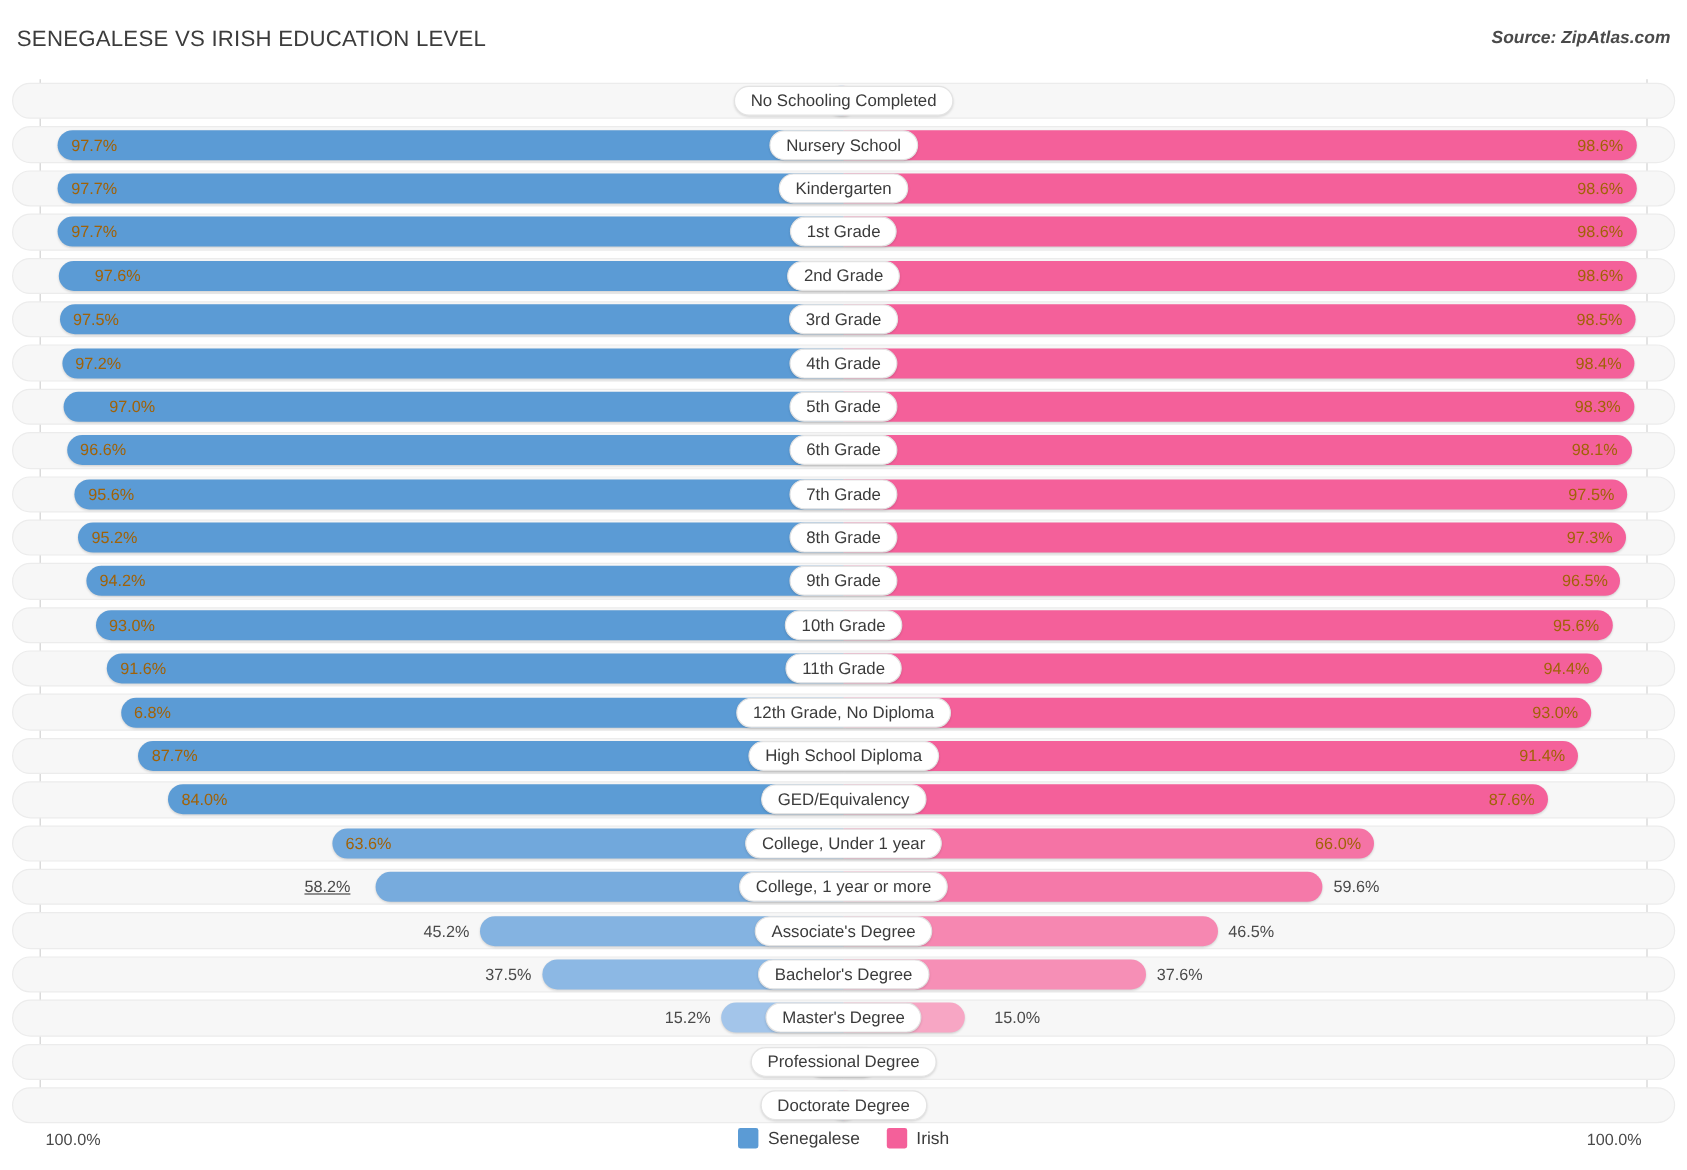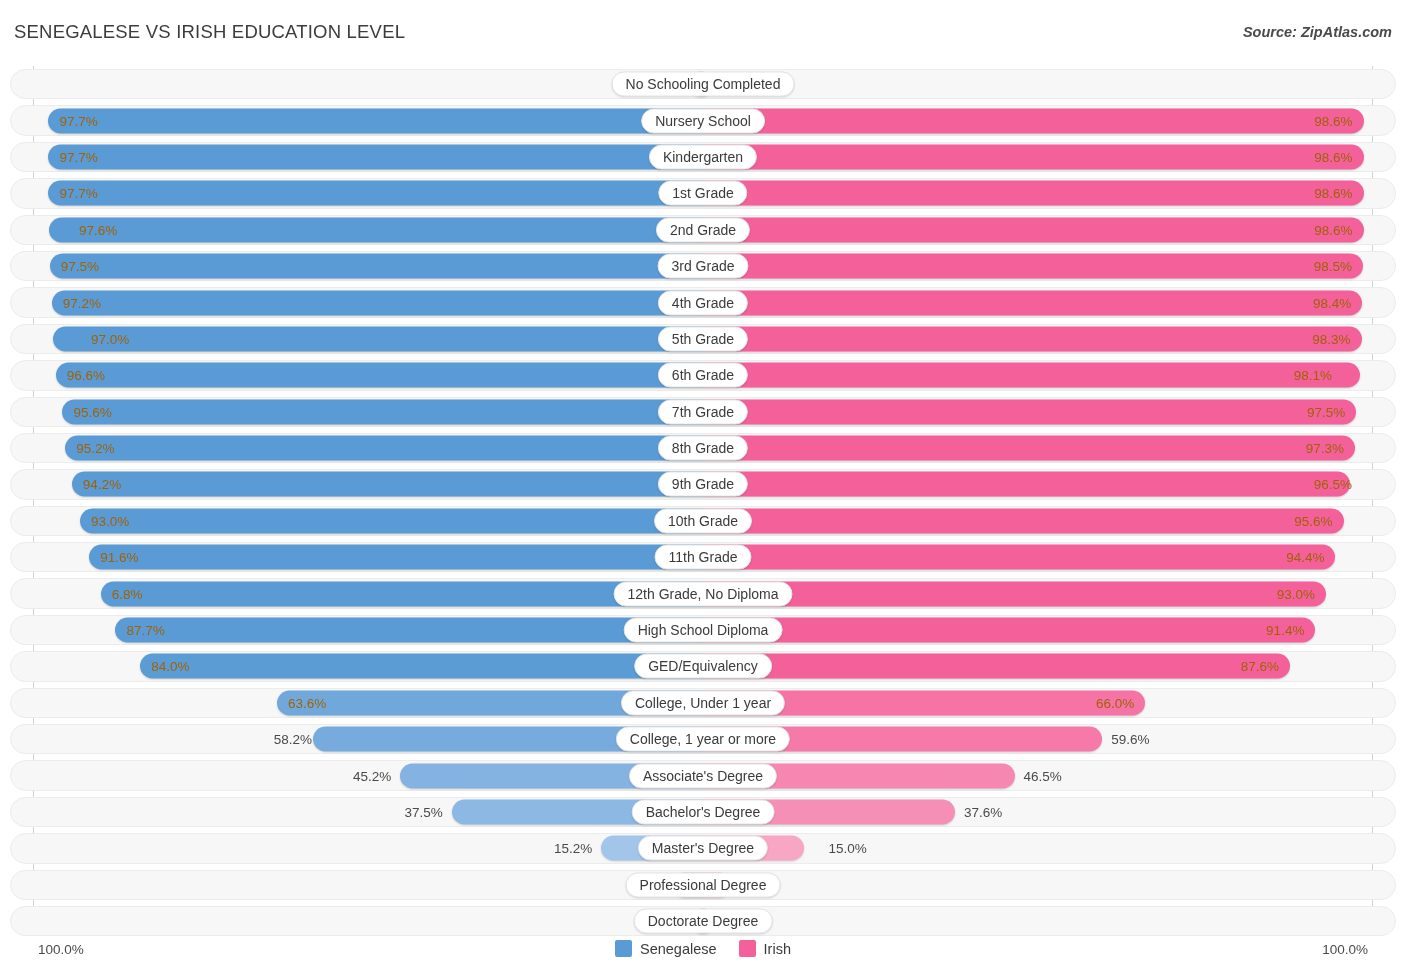--- a/index.html
+++ b/index.html
@@ -210,21 +210,21 @@
           <div class="pill">5th Grade</div>
         </div>
         <div class="row">
           <div class="track"></div>
           <div class="half half-left">
             <div class="bar bar-left" style="width: 647.22px; background: rgb(91, 155, 213);"></div>
             <div class="val val-left inside" style="left: 66.78px;">96.6%</div>
           </div>
           <div class="half half-right">
             <div class="bar bar-right" style="width: 657.27px; background: rgb(244, 96, 154);"></div>
-            <div class="val val-right inside" style="right: 74px; margin-left: 40px;">98.1%</div>
+            <div class="val val-right inside" style="right: 58px; margin-left: 40px;">98.1%</div>
           </div>
           <div class="pill">6th Grade</div>
         </div>
         <div class="row">
           <div class="track"></div>
           <div class="half half-left">
             <div class="bar bar-left" style="width: 640.52px; background: rgb(91, 155, 213);"></div>
             <div class="val val-left inside" style="left: 73.48px;">95.6%</div>
           </div>
           <div class="half half-right">
@@ -246,21 +246,21 @@
           <div class="pill">8th Grade</div>
         </div>
         <div class="row">
           <div class="track"></div>
           <div class="half half-left">
             <div class="bar bar-left" style="width: 631.14px; background: rgb(91, 155, 213);"></div>
             <div class="val val-left inside" style="left: 82.86px;">94.2%</div>
           </div>
           <div class="half half-right">
             <div class="bar bar-right" style="width: 646.55px; background: rgb(244, 96, 154);"></div>
-            <div class="val val-right inside" style="right: 54px;">96.5%</div>
+            <div class="val val-right inside" style="right: 66px;">96.5%</div>
           </div>
           <div class="pill">9th Grade</div>
         </div>
         <div class="row">
           <div class="track"></div>
           <div class="half half-left">
             <div class="bar bar-left" style="width: 623.1px; background: rgb(91, 155, 213);"></div>
             <div class="val val-left inside" style="left: 90.9px;">93.0%</div>
           </div>
           <div class="half half-right">
@@ -326,21 +326,21 @@
           <div class="half half-right">
             <div class="bar bar-right" style="width: 442.2px; background: rgb(245, 115, 165);"></div>
             <div class="val val-right inside" style="right: 271.8px;">66.0%</div>
           </div>
           <div class="pill">College, Under 1 year</div>
         </div>
         <div class="row">
           <div class="track"></div>
           <div class="half half-left">
             <div class="bar bar-left" style="width: 389.94px; background: rgb(119, 171, 221);"></div>
-            <div class="val val-left outside" style="right: 391px;">58.2%</div>
+            <div class="val val-left outside" style="right: 411px; text-decoration: underline;">58.2%</div>
           </div>
           <div class="half half-right">
             <div class="bar bar-right" style="width: 399.32px; background: rgb(245, 121, 169);"></div>
             <div class="val val-right outside" style="left: 408.32px;">59.6%</div>
           </div>
           <div class="pill">College, 1 year or more</div>
         </div>
         <div class="row">
           <div class="track"></div>
           <div class="half half-left">

